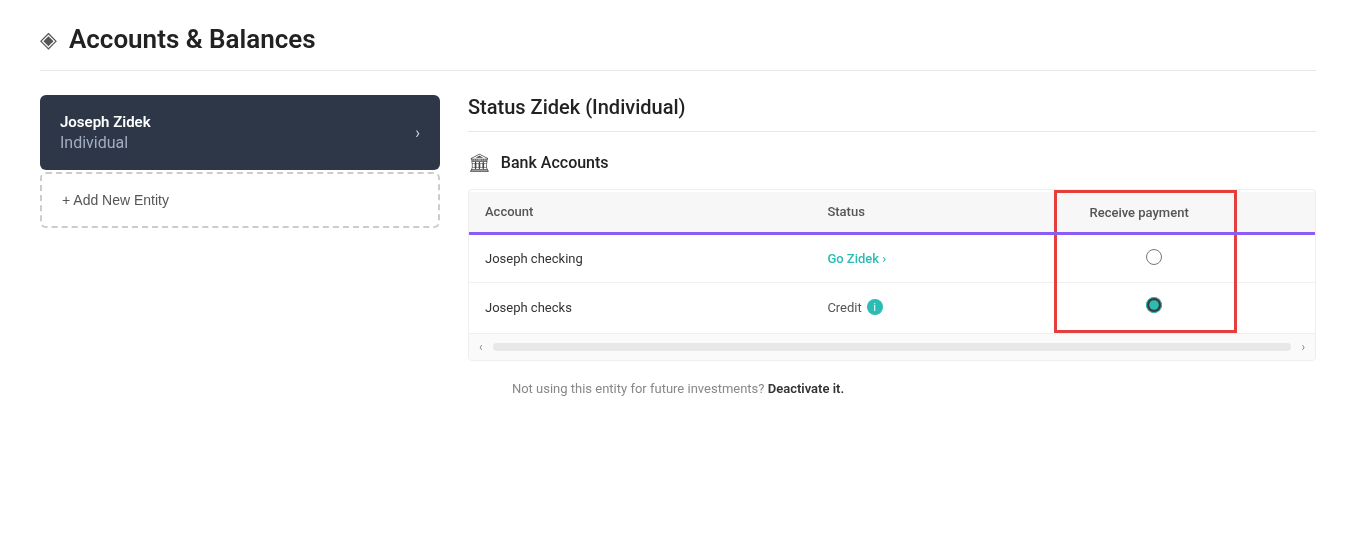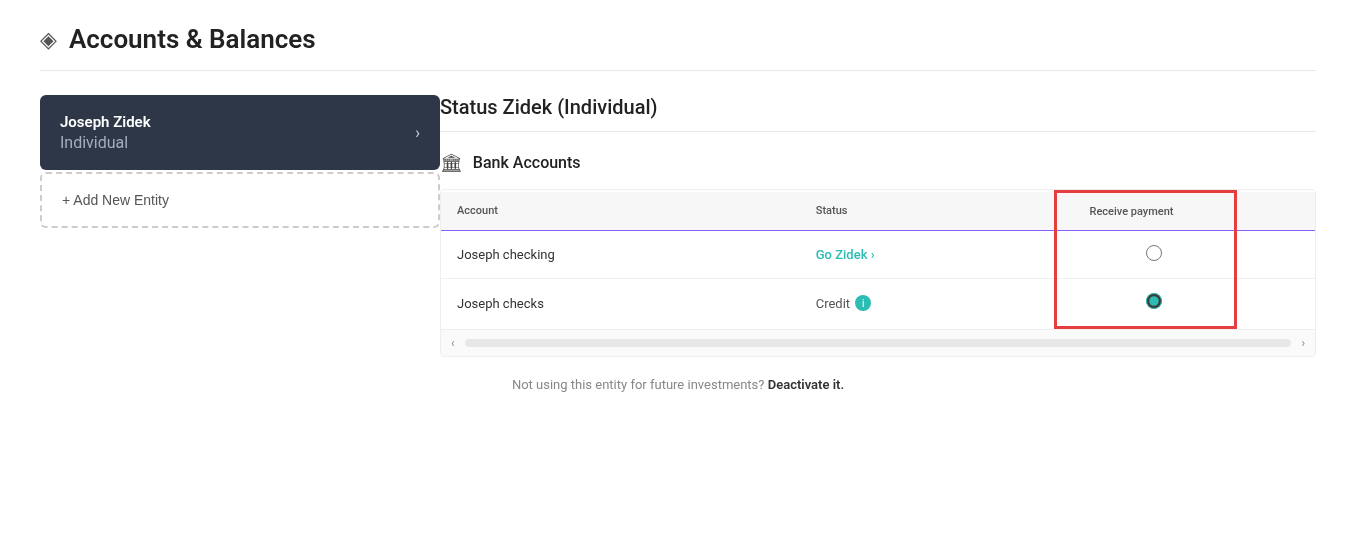--- a/index.html
+++ b/index.html
@@ -32,20 +32,21 @@
     }
     .page-title {
       font-size: 26px;
       font-weight: 600;
       color: #222;
     }
 
     
     .main-content {
       display: flex;
+      gap: 28px;
     }
 
     
     .sidebar {
       width: 400px;
       flex-shrink: 0;
     }
 
     .entity-card {
       background: #2d3748;
@@ -151,22 +152,22 @@
 
     thead tr {
       background: #f7f7f7;
     }
 
     thead th {
       padding: 12px 16px;
       text-align: left;
       font-weight: 500;
       color: #555;
-      font-size: 11px;
-      border-bottom: 1px solid #8b5cf6;
+      font-size: 13px;
+      border-bottom: 3px solid #8b5cf6;
     }
 
     tbody tr {
       border-bottom: 1px solid #f0f0f0;
     }
     tbody tr:last-child {
       border-bottom: none;
     }
 
     tbody td {

